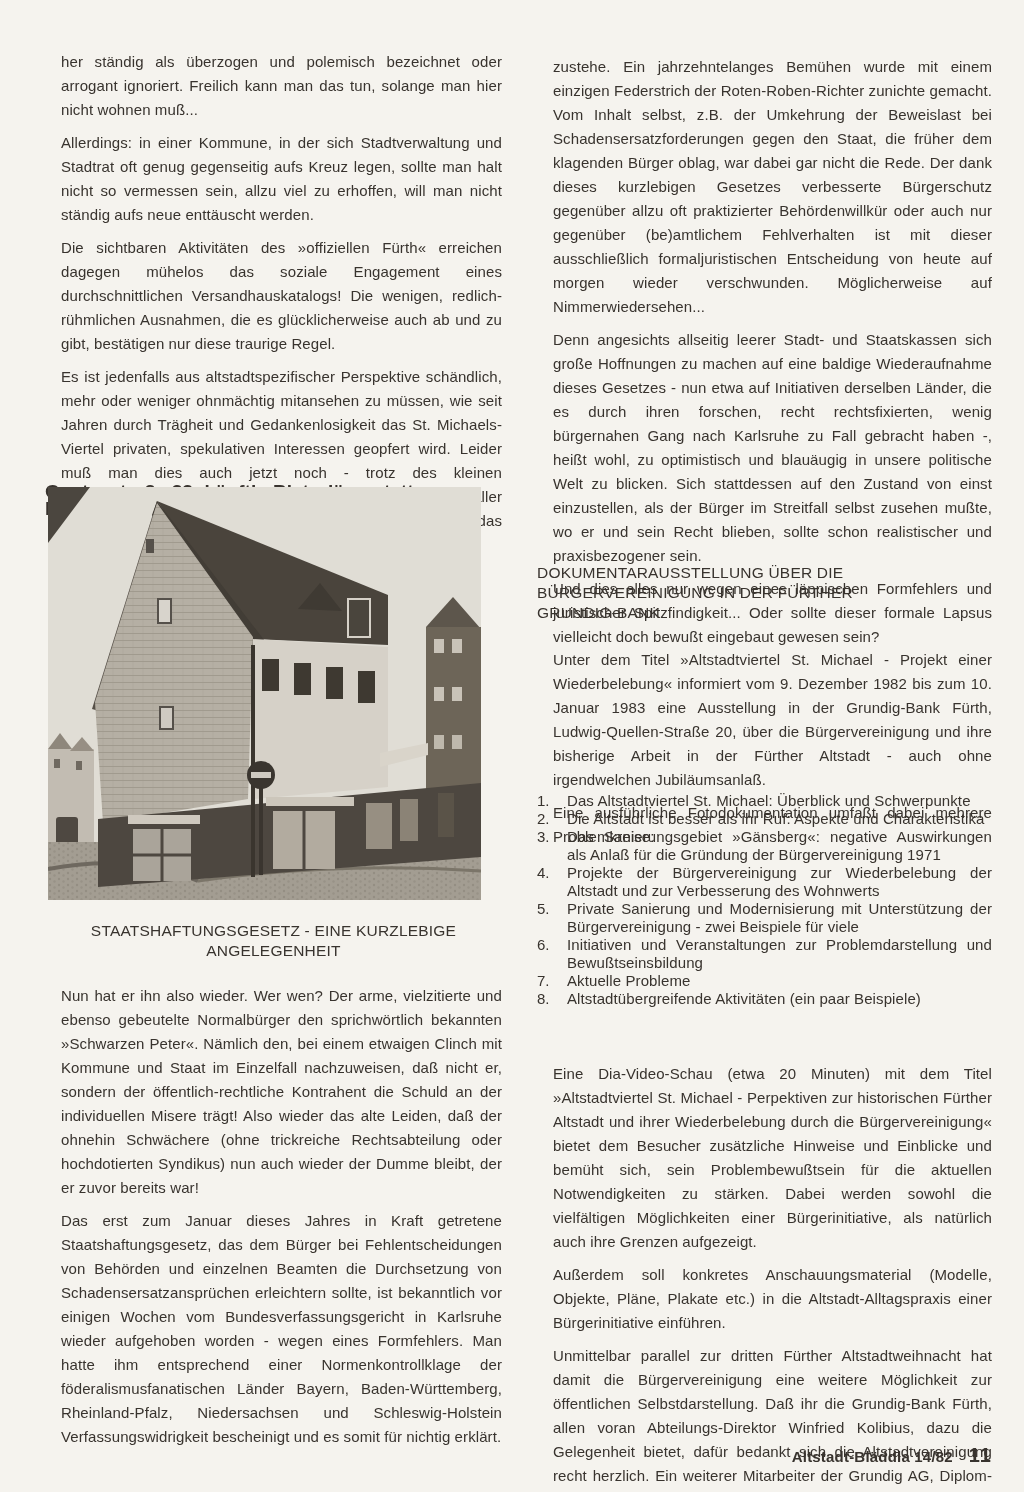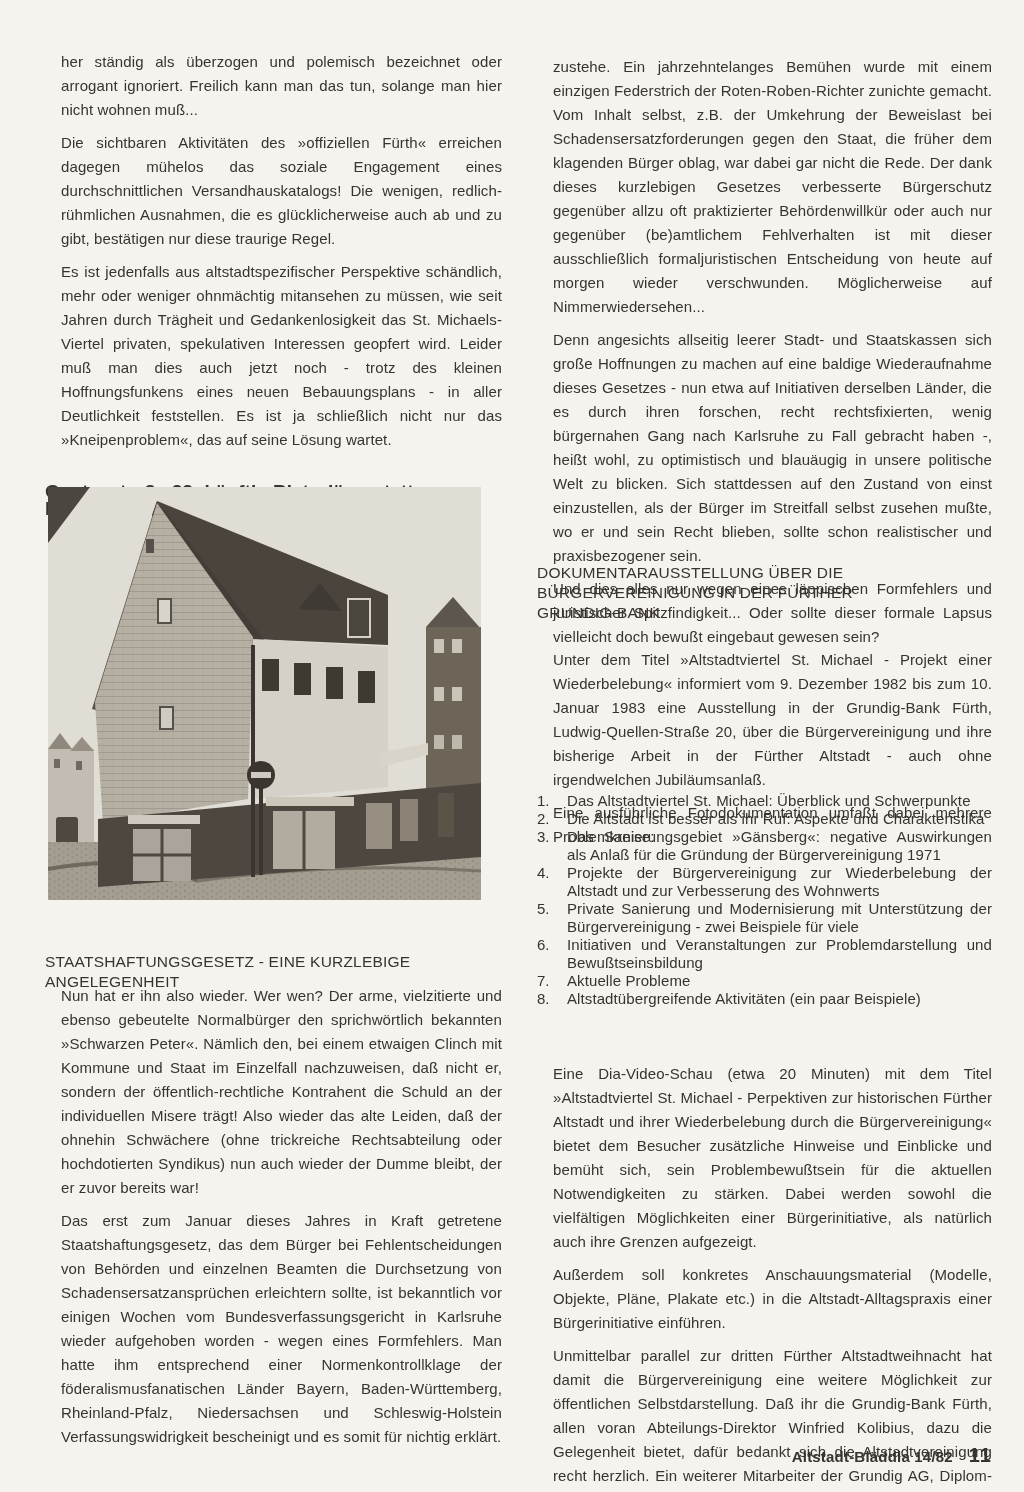--- a/index.html
+++ b/index.html
@@ -25,20 +25,21 @@
   .footer-journal{font-weight:bold;font-size:15px;letter-spacing:.2px;text-align:right;}
   .footer-page{font-weight:bold;font-size:20px;margin-left:16px;letter-spacing:1px;}
 </style>
 </head>
 <body>
 
 <div class="page">
 
   <div class="abs col" style="left:45px;top:50px;">
     <p class="body">her ständig als überzogen und polemisch bezeichnet oder arrogant ignoriert. Freilich kann man das tun, solange man hier nicht wohnen muß...</p>
+    <p class="body">Allerdings: in einer Kommune, in der sich Stadtverwaltung und Stadtrat oft genug gegenseitig aufs Kreuz legen, sollte man halt nicht so vermessen sein, allzu viel zu erhoffen, will man nicht ständig aufs neue enttäuscht werden.</p>
     <p class="body">Die sichtbaren Aktivitäten des »offiziellen Fürth« erreichen dagegen mühelos das soziale Engagement eines durchschnittlichen Versandhauskatalogs! Die wenigen, redlich-rühmlichen Ausnahmen, die es glücklicherweise auch ab und zu gibt, bestätigen nur diese traurige Regel.</p>
     <p class="body">Es ist jedenfalls aus altstadtspezifischer Perspektive schändlich, mehr oder weniger ohnmächtig mitansehen zu müssen, wie seit Jahren durch Trägheit und Gedankenlosigkeit das St. Michaels-Viertel privaten, spekulativen Interessen geopfert wird. Leider muß man dies auch jetzt noch - trotz des kleinen Hoffnungsfunkens eines neuen Bebauungsplans - in aller Deutlichkeit feststellen. Es ist ja schließlich nicht nur das »Kneipenproblem«, das auf seine Lösung wartet.</p>
   </div>
 
   <div class="abs caption" style="left:45px;top:462px;width:457px;">Gustavstraße 33: künftig Bistrolärm statt Brötchenduft</div>
 
   <div class="abs photo-frame" style="left:48px;top:487px;">
     <svg width="433" height="413" viewBox="0 0 433 413" xmlns="http://www.w3.org/2000/svg">
       <defs>
         <pattern id="shingles" width="10" height="7" patternUnits="userSpaceOnUse">
@@ -120,21 +121,21 @@
       <rect x="203" y="158" width="4" height="232" fill="#3a352e"></rect>
 
       <g>
         <rect x="211" y="300" width="4" height="88" fill="#3a352f"></rect>
         <circle cx="213" cy="288" r="14" fill="#3a352f"></circle>
         <rect x="203" y="285" width="20" height="6" fill="#cfcac1"></rect>
       </g>
     </svg>
   </div>
 
-  <div class="abs heading" style="left:45px;top:952px;width:457px;">STAATSHAFTUNGSGESETZ - EINE KURZLEBIGE ANGELEGENHEIT</div>
+  <div class="abs heading" style="left:45px;top:921px;width:457px;text-align:center;">STAATSHAFTUNGSGESETZ - EINE KURZLEBIGE ANGELEGENHEIT</div>
 
   <div class="abs col" style="left:45px;top:984px;">
     <p class="body">Nun hat er ihn also wieder. Wer wen? Der arme, vielzitierte und ebenso gebeutelte Normalbürger den sprichwörtlich bekannten »Schwarzen Peter«. Nämlich den, bei einem etwaigen Clinch mit Kommune und Staat im Einzelfall nachzuweisen, daß nicht er, sondern der öffentlich-rechtliche Kontrahent die Schuld an der individuellen Misere trägt! Also wieder das alte Leiden, daß der ohnehin Schwächere (ohne trickreiche Rechtsabteilung oder hochdotierten Syndikus) nun auch wieder der Dumme bleibt, der er zuvor bereits war!</p>
     <p class="body">Das erst zum Januar dieses Jahres in Kraft getretene Staatshaftungsgesetz, das dem Bürger bei Fehlentscheidungen von Behörden und einzelnen Beamten die Durchsetzung von Schadensersatzansprüchen erleichtern sollte, ist bekanntlich vor einigen Wochen vom Bundesverfassungsgericht in Karlsruhe wieder aufgehoben worden - wegen eines Formfehlers. Man hatte ihm entsprechend einer Normenkontrollklage der föderalismusfanatischen Länder Bayern, Baden-Württemberg, Rheinland-Pfalz, Niedersachsen und Schleswig-Holstein Verfassungswidrigkeit bescheinigt und es somit für nichtig erklärt.</p>
   </div>
 
   <div class="abs" style="left:537px;top:55px;width:455px;">
     <p class="body">zustehe. Ein jahrzehntelanges Bemühen wurde mit einem einzigen Federstrich der Roten-Roben-Richter zunichte gemacht. Vom Inhalt selbst, z.B. der Umkehrung der Beweislast bei Schadensersatzforderungen gegen den Staat, die früher dem klagenden Bürger oblag, war dabei gar nicht die Rede. Der dank dieses kurzlebigen Gesetzes verbesserte Bürgerschutz gegenüber allzu oft praktizierter Behördenwillkür oder auch nur gegenüber (be)amtlichem Fehlverhalten ist mit dieser ausschließlich formaljuristischen Entscheidung von heute auf morgen wieder verschwunden. Möglicherweise auf Nimmerwiedersehen...</p>
     <p class="body">Denn angesichts allseitig leerer Stadt- und Staatskassen sich große Hoffnungen zu machen auf eine baldige Wiederaufnahme dieses Gesetzes - nun etwa auf Initiativen derselben Länder, die es durch ihren forschen, recht rechtsfixierten, wenig bürgernahen Gang nach Karlsruhe zu Fall gebracht haben -, heißt wohl, zu optimistisch und blauäugig in unsere politische Welt zu blicken. Sich stattdessen auf den Zustand von einst einzustellen, als der Bürger im Streitfall selbst zusehen mußte, wo er und sein Recht blieben, sollte schon realistischer und praxisbezogener sein.</p>
     <p class="body">Und dies alles nur wegen eines läppischen Formfehlers und juristischer Spitzfindigkeit... Oder sollte dieser formale Lapsus vielleicht doch bewußt eingebaut gewesen sein?</p>

